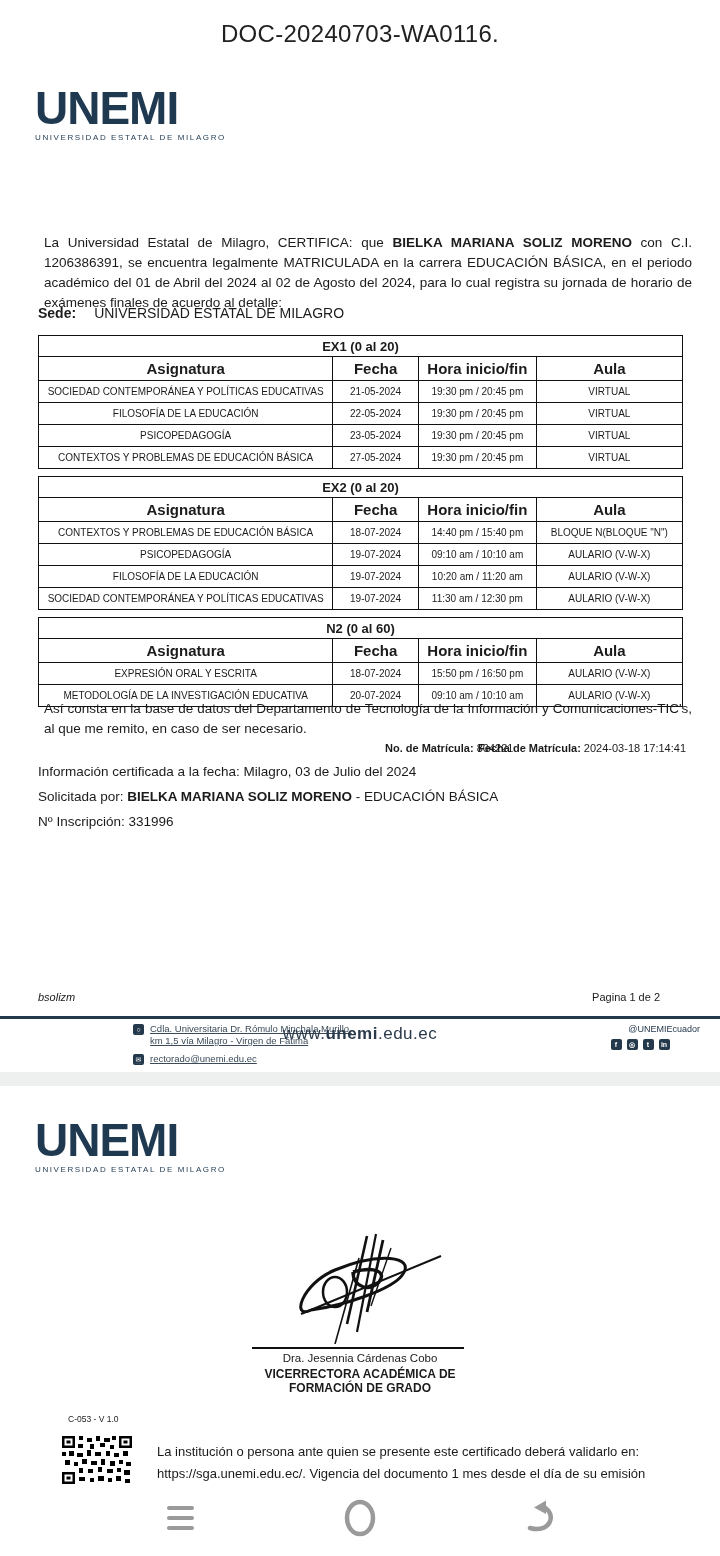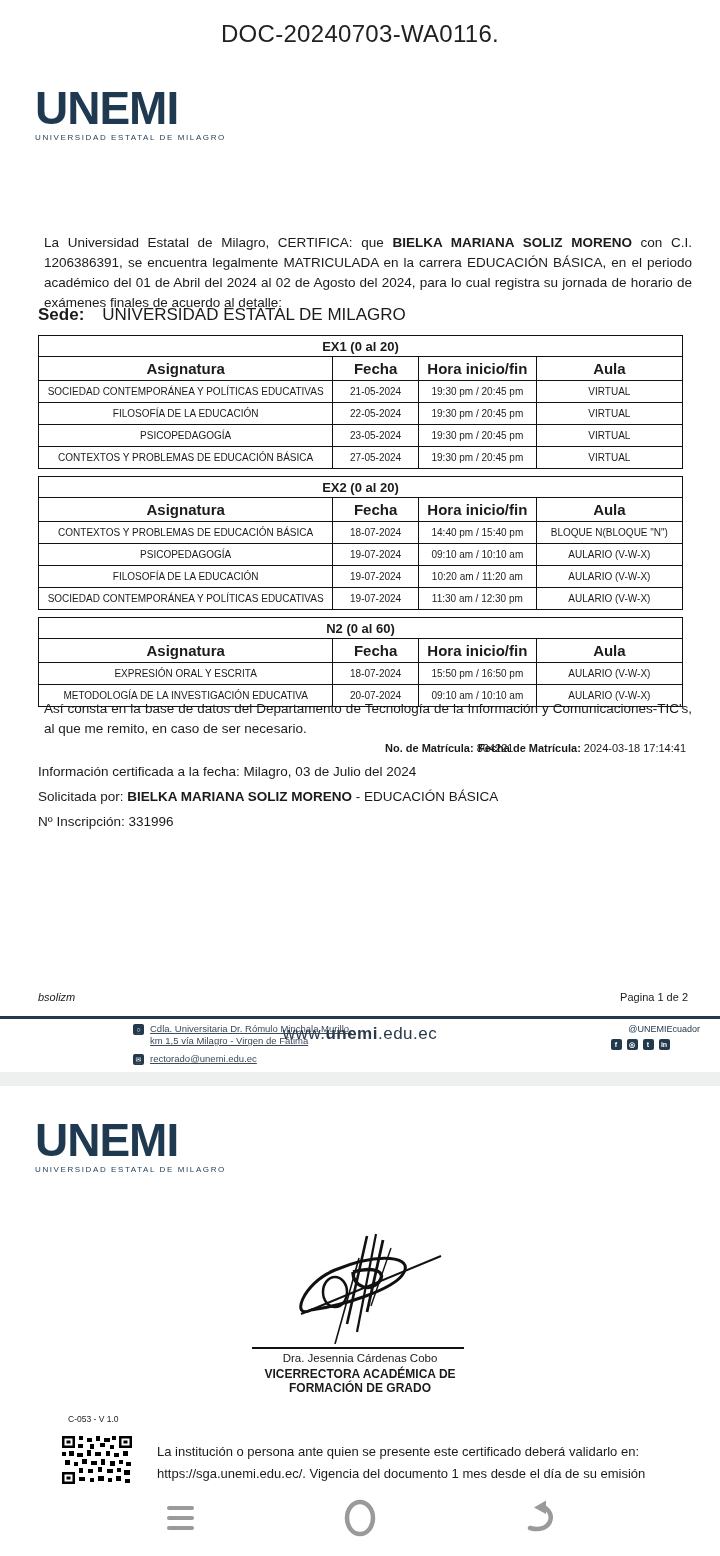--- a/index.html
+++ b/index.html
@@ -11,40 +11,40 @@
   .abs{position:absolute;}
   
   .viewer-title{top:20px;left:0;width:720px;text-align:center;font-size:24px;color:#212121;letter-spacing:.3px;}
   
   .logo{width:200px;}
   .logo .logo-word{font-size:46px;font-weight:800;color:#1e3950;letter-spacing:-1px;line-height:44px;font-family:"Liberation Sans",sans-serif;}
   .logo .logo-sub{font-size:8px;color:#1e3950;letter-spacing:1.6px;margin-top:3px;white-space:nowrap;}
   
   .cert-heading{top:176px;left:0;width:720px;text-align:center;font-size:27px;font-weight:bold;color:#111;letter-spacing:.5px;}
   .body-par{left:44px;width:648px;font-size:13.5px;line-height:20px;text-align:justify;}
-  .sede-line{top:305px;left:38px;font-size:17px;}
+  .sede-line{top:305px;left:38px;font-size:14px;}
   .sede-line b{font-weight:bold;}
   .sede-value{margin-left:18px;}
   
   #tables-host{top:335px;left:38px;width:645px;}
   table.doc-table{border-collapse:collapse;width:100%;table-layout:fixed;margin-bottom:7px;}
   table.doc-table td{border:1.4px solid #111;text-align:center;vertical-align:middle;padding:0 2px;overflow:hidden;white-space:nowrap;}
   tr.t-title td{height:20px;font-size:13px;font-weight:bold;}
   tr.t-head td{height:23px;font-size:15px;font-weight:bold;}
   tr.t-row td{height:21px;font-size:10px;}
   
   .consta{top:699px;}
   .matric-line{top:742px;left:38px;width:648px;font-size:11px;text-align:right;}
   .matric-line b{font-weight:bold;}
   .matric-no{position:absolute;left:347px;top:0;}
   .info-line{top:764px;left:38px;font-size:13.5px;}
   .solicitada-line{top:789px;left:38px;font-size:13.5px;}
   .inscripcion-line{top:814px;left:38px;font-size:13.5px;}
   .footer-user{top:991px;left:38px;font-size:11px;font-style:italic;}
-  .page-num{top:991px;left:0;width:660px;text-align:right;font-size:11px;padding-left:28px;}
+  .page-num{top:991px;left:0;width:660px;text-align:right;font-size:11px;}
   
   .footer-rule{top:1016px;left:0;width:720px;height:3px;background:#25394d;}
   .footer-left{top:1023px;left:133px;width:290px;font-size:9.5px;color:#3a4a58;line-height:12px;}
   .footer-item{display:flex;align-items:flex-start;margin-bottom:6px;text-decoration:underline;}
   .mini-icon{flex:0 0 auto;width:11px;height:11px;background:#25394d;color:#fff;border-radius:2px;
     display:inline-flex;align-items:center;justify-content:center;font-size:7px;margin-right:6px;margin-top:1px;}
   .footer-web{top:1024px;left:260px;width:200px;text-align:center;font-size:17px;color:#2b3a4a;letter-spacing:.5px;}
   .footer-web .wb{font-weight:bold;}
   .footer-social{top:1024px;left:580px;width:120px;text-align:center;color:#25394d;}
   .footer-social .handle{font-size:9px;margin-bottom:5px;text-align:right;}

